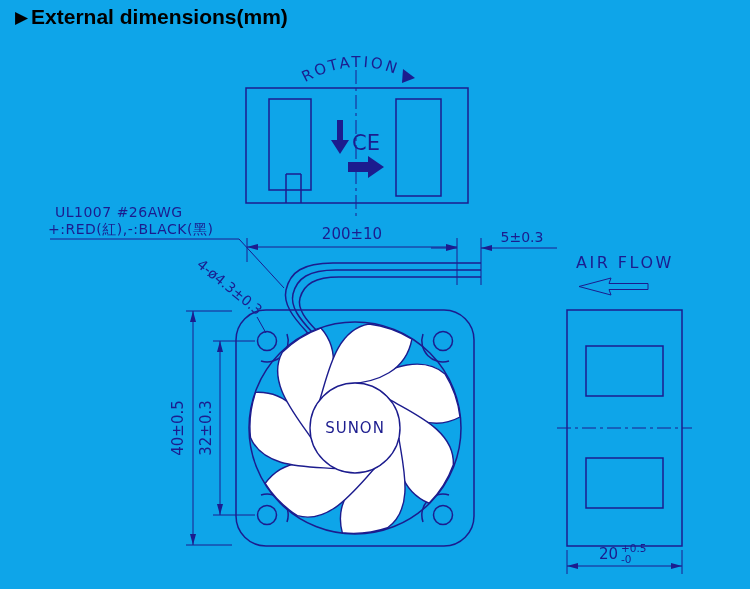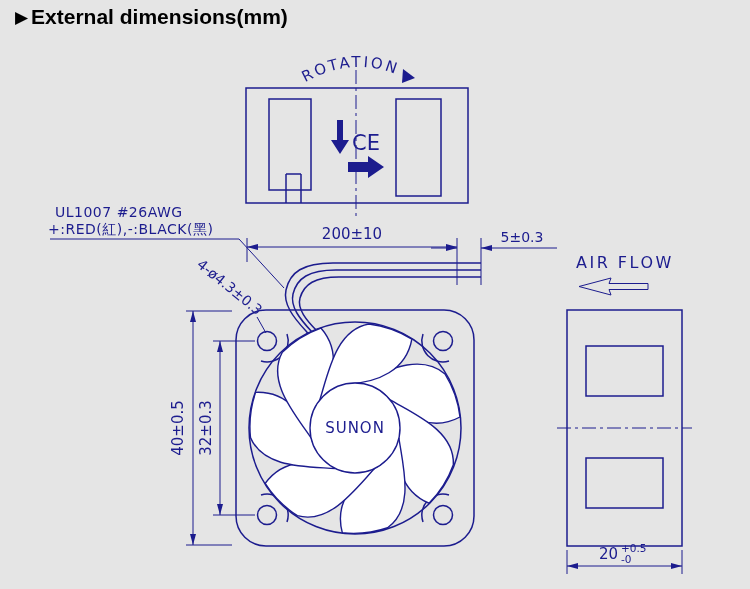--- a/index.html
+++ b/index.html
@@ -1,17 +1,17 @@
 <!DOCTYPE html>
 <html style="--line: #1c1c8e; --title: #000000;"><head>
 <meta charset="utf-8">
 <style>
   :root { --line:#1c1c8e; --title:#000000; }
   html,body{margin:0;padding:0;background:#fff;}
-  .canvas{position:relative;width:750px;height:589px;background:#e5e5e5;overflow:hidden;
+  .canvas{position:relative;width:750px;height:589px;background:#0ea5e9;overflow:hidden;
           font-family:"DejaVu Sans",sans-serif;}
   .title{position:absolute;left:15px;top:5px;font-family:"Liberation Sans","DejaVu Sans",sans-serif;
          font-weight:700;font-size:21px;color:var(--title);white-space:nowrap;}
   .title .marker{font-size:17px;margin-right:3px;position:relative;top:-1px;}
   svg{position:absolute;left:0;top:0;display:block;}
   svg text{font-family:"DejaVu Sans",sans-serif;fill:var(--line);}
   .ln{stroke:var(--line);fill:none;stroke-width:1.5px;}
   .thin{stroke:var(--line);fill:none;stroke-width:1px;}
   .solid{fill:var(--line);stroke:none;}
   .wht{fill:#ffffff;stroke:var(--line);stroke-width:1.4px;}

